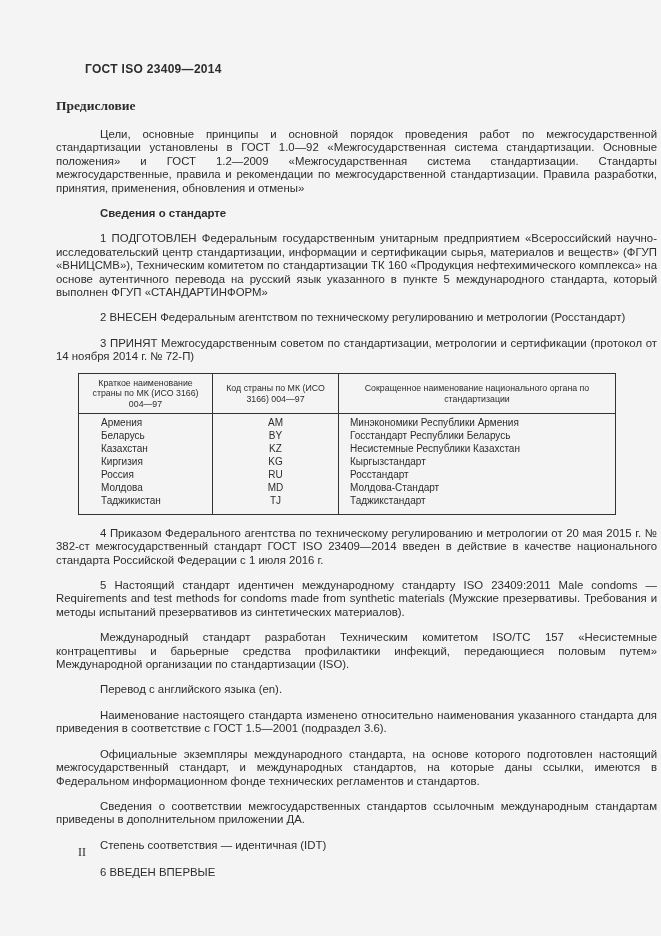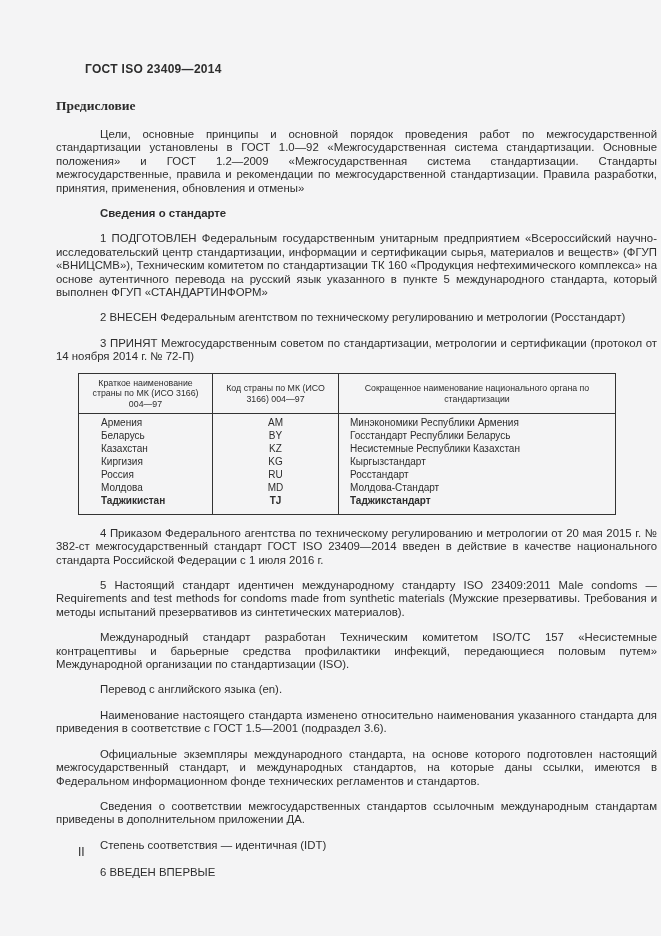--- a/index.html
+++ b/index.html
@@ -69,26 +69,27 @@
   table.vote-table tbody td {
     font-size: 10px;
     line-height: 12.9px;
     padding: 0 0 0 22px;
     text-align: left;
     text-indent: 0;
   }
   table.vote-table tbody td.code-cell { text-align: center; padding: 0; }
   table.vote-table tbody td.org-cell { padding-left: 11px; }
   table.vote-table tbody tr:first-child td { padding-top: 3px; }
-  table.vote-table tbody tr:last-child td { padding-bottom: 6px; font-weight: bold; }
+  table.vote-table tbody tr:last-child td { padding-bottom: 6px; }
   .page-number {
     position: absolute;
     left: 78px;
     top: 845px;
     font-size: 12px;
+    font-family: Liberation Serif, serif;
   }
 </style>
 </head>
 <body>
 
 <div>
 
   <div class="running-header">ГОСТ ISO 23409—2014</div>
 
   <div class="body-col">

